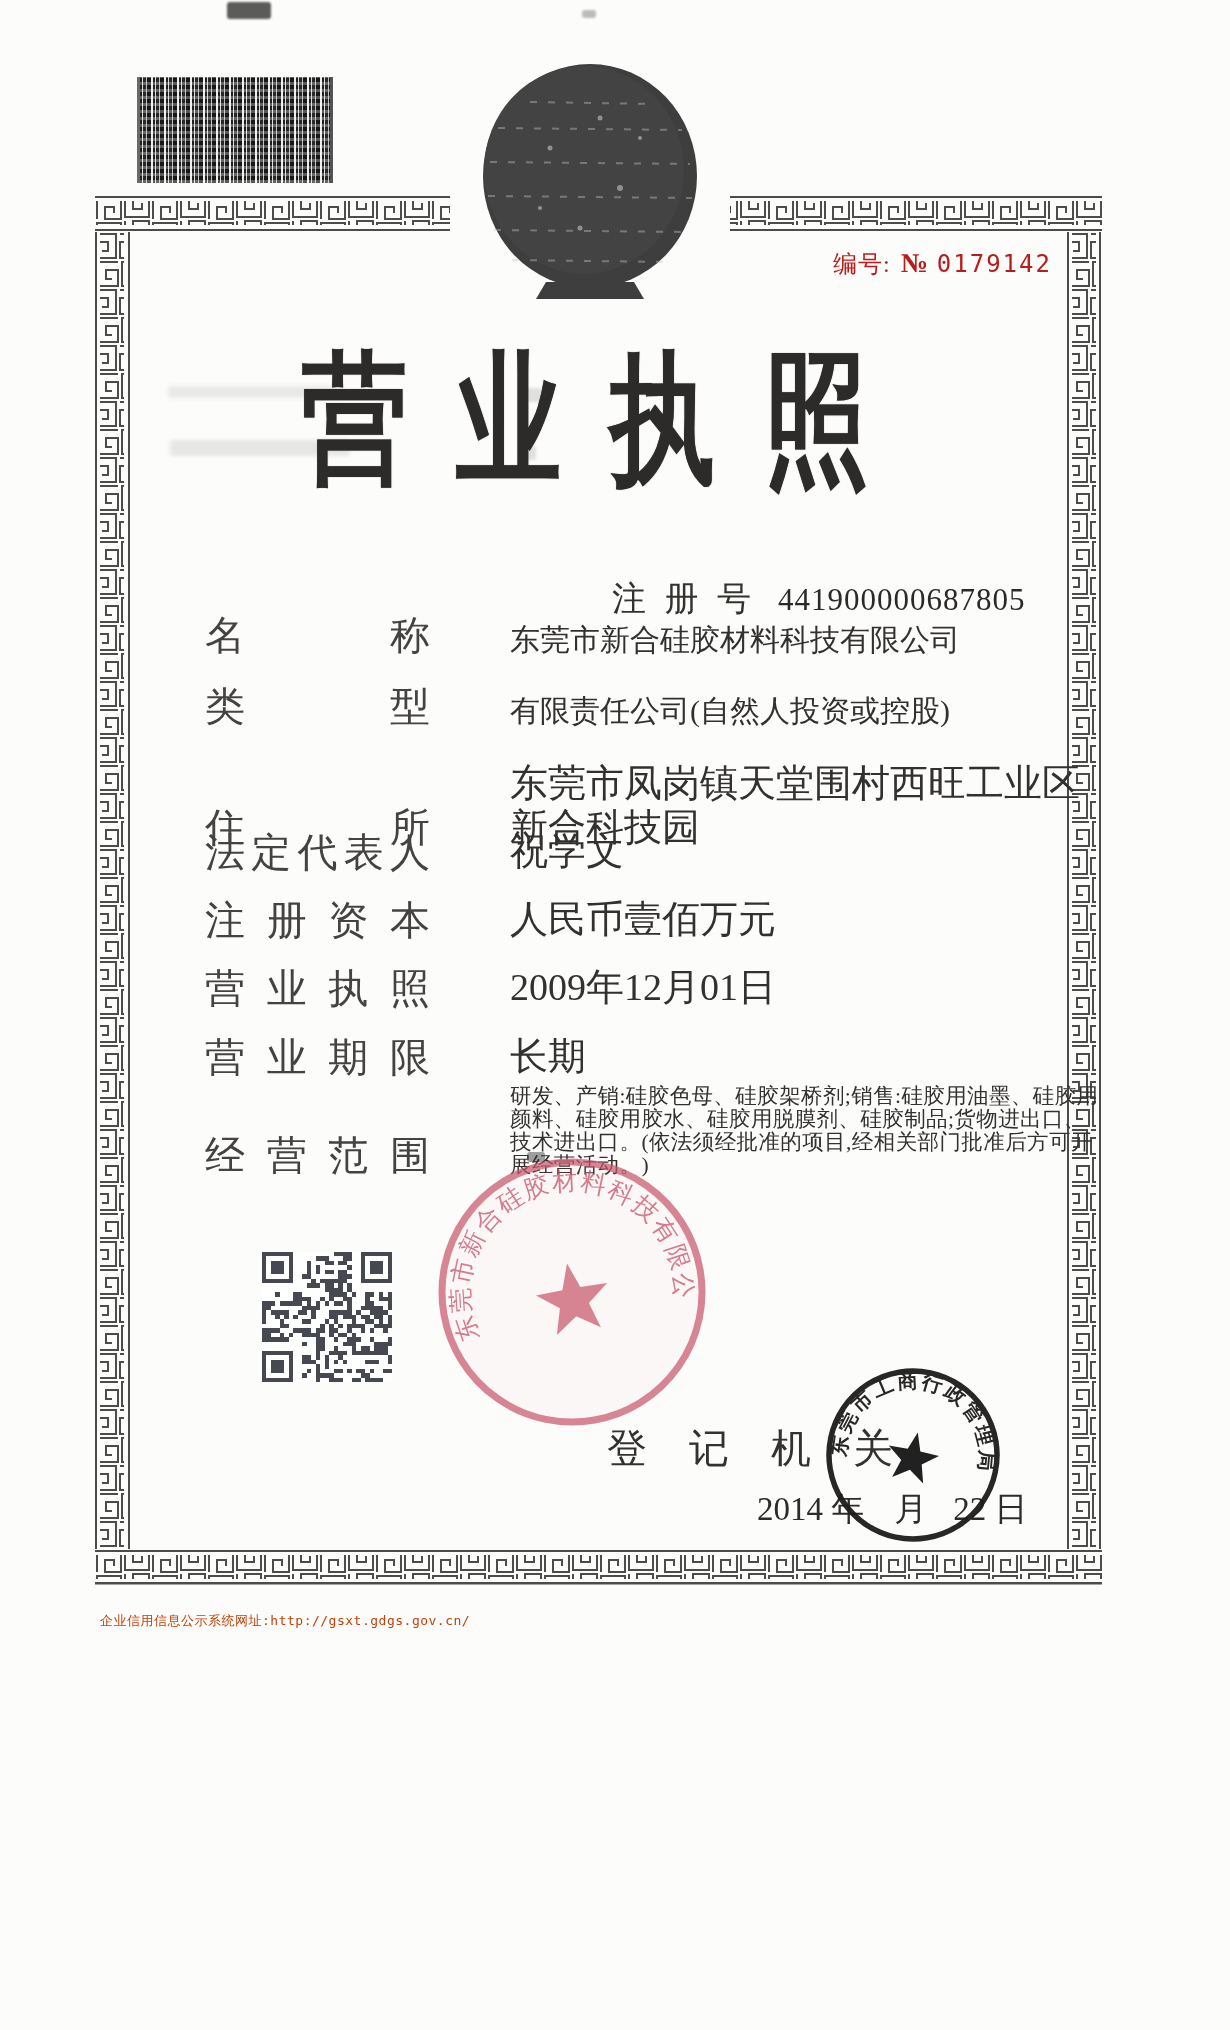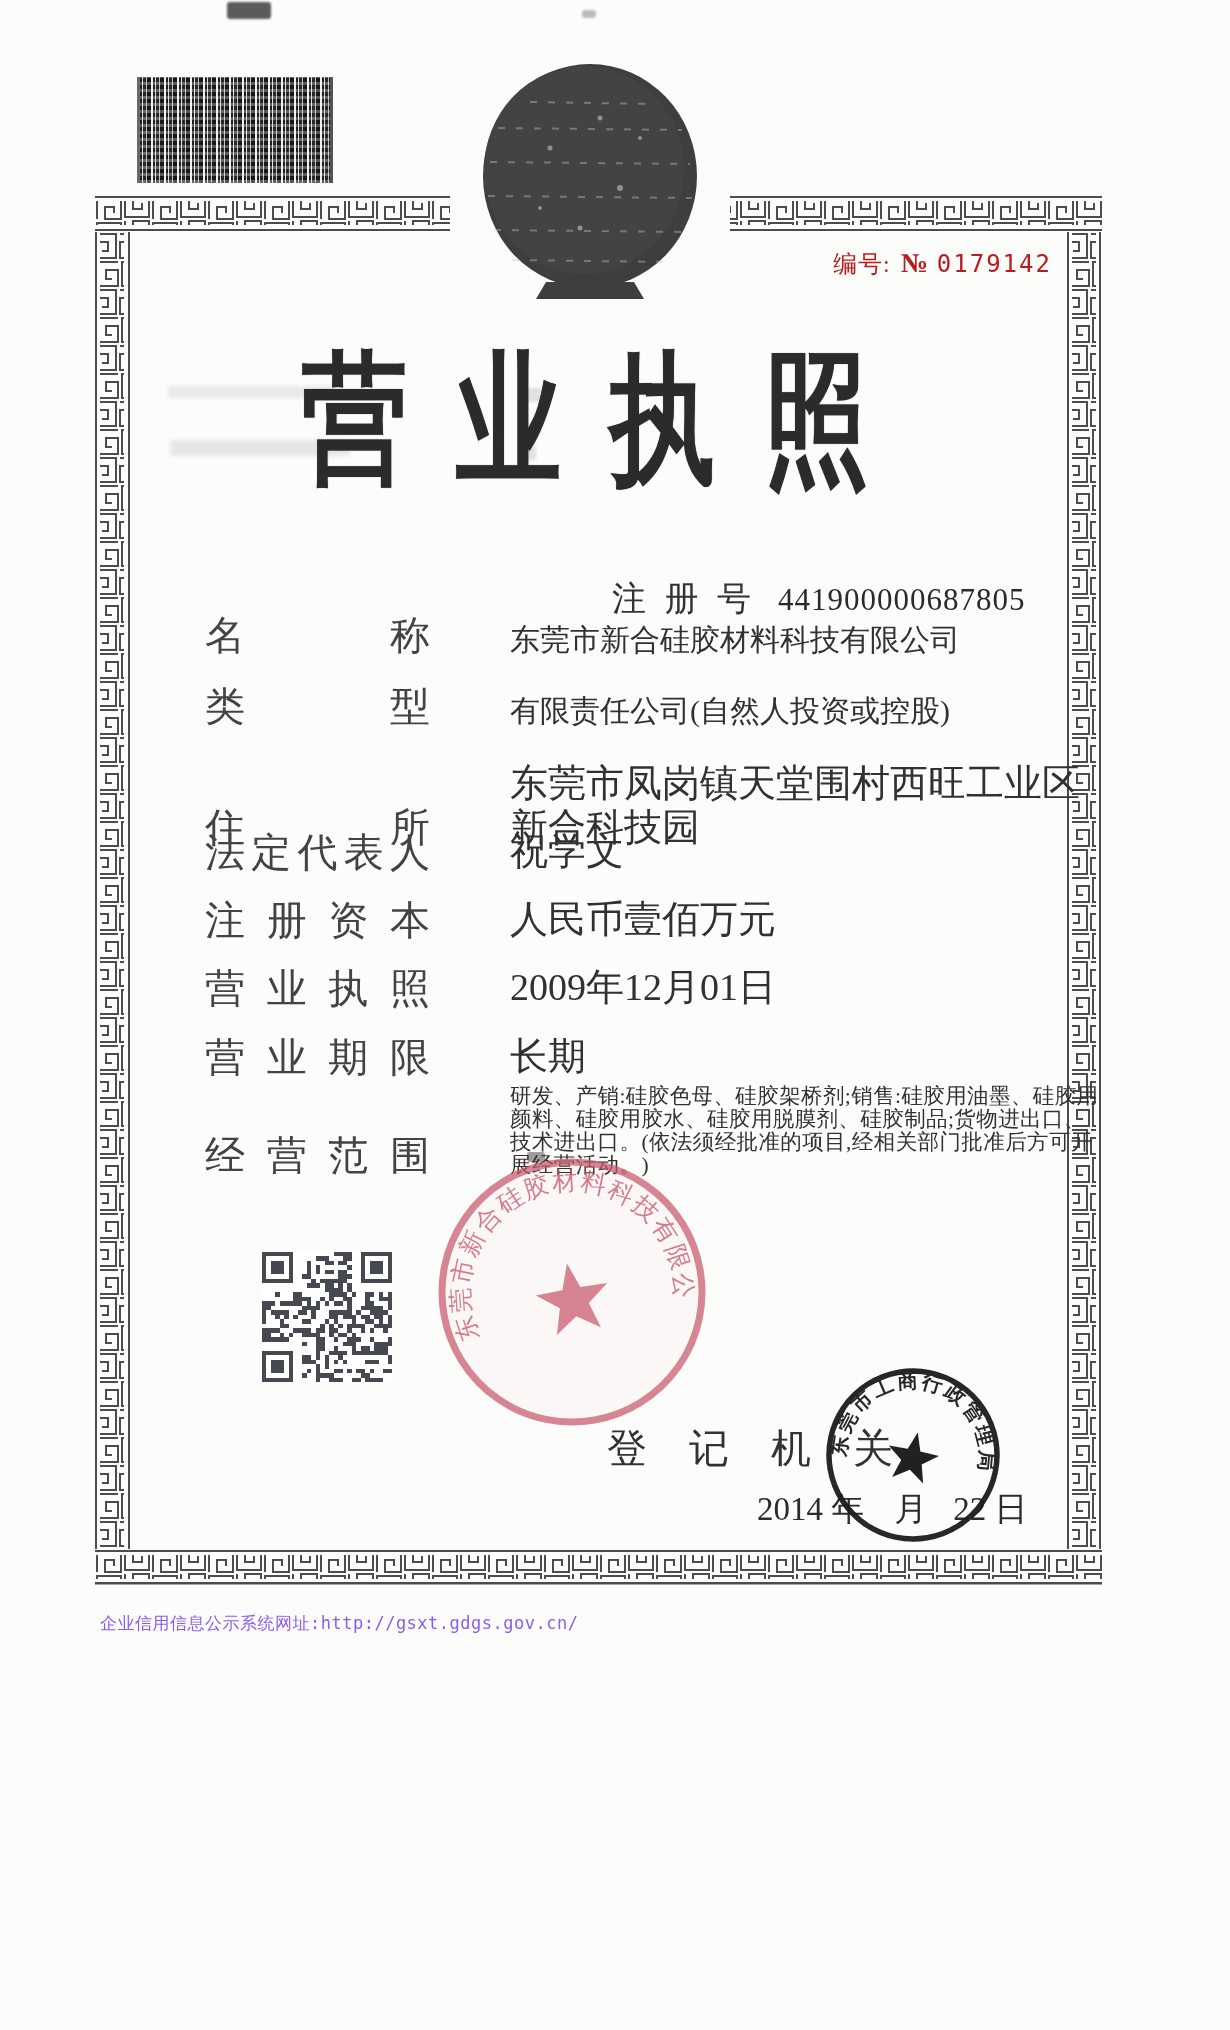--- a/index.html
+++ b/index.html
@@ -33,21 +33,21 @@
     text-align:justify;text-align-last:justify;flex:none;}
   .fvalue{margin-left:40px;margin-top:7px;width:600px;font-size:30px;color:#333130;line-height:1.15;}
   .fvalue.sm{font-size:38px;}
   .fvalue.scope{font-size:21.5px;line-height:23px;width:592px;margin-top:-11px;font-weight:500;
     letter-spacing:.4px;color:#333130;}
   
   .registrar{position:absolute;left:607px;top:1421px;font-size:40px;letter-spacing:16px;color:#343230;white-space:nowrap;text-align:center;}
   .dateline{position:absolute;left:757px;top:1487px;font-size:33px;color:#2e2c2a;white-space:nowrap;}
   .dateline .seg2{margin-left:30px;} .dateline .seg3{margin-left:26px;}
   
-  .footL{position:absolute;left:100px;top:1612px;font-size:17px;color:#8b5cf6;
+  .footL{position:absolute;left:100px;top:1612px;font-size:13px;color:#c2410c;
     font-family:"DejaVu Sans Mono",monospace;letter-spacing:.5px;}
   .footR{position:absolute;right:145px;top:1606px;font-size:21px;color:#343230;letter-spacing:1px;}
   
   .sealred{position:absolute;left:432px;top:1152px;}
   .sealblack{position:absolute;left:813px;top:1355px;}
   .sealtext{font-size:25px;letter-spacing:2px;fill:rgba(196,76,99,.82);font-family:"Liberation Serif",serif;}
   .authtext{font-size:20.5px;letter-spacing:2.5px;fill:#1d1c1b;font-weight:600;font-family:"Liberation Serif",serif;}
   
   .smudge{position:absolute;border-radius:3px;}
   .qr{position:absolute;left:262px;top:1252px;}

